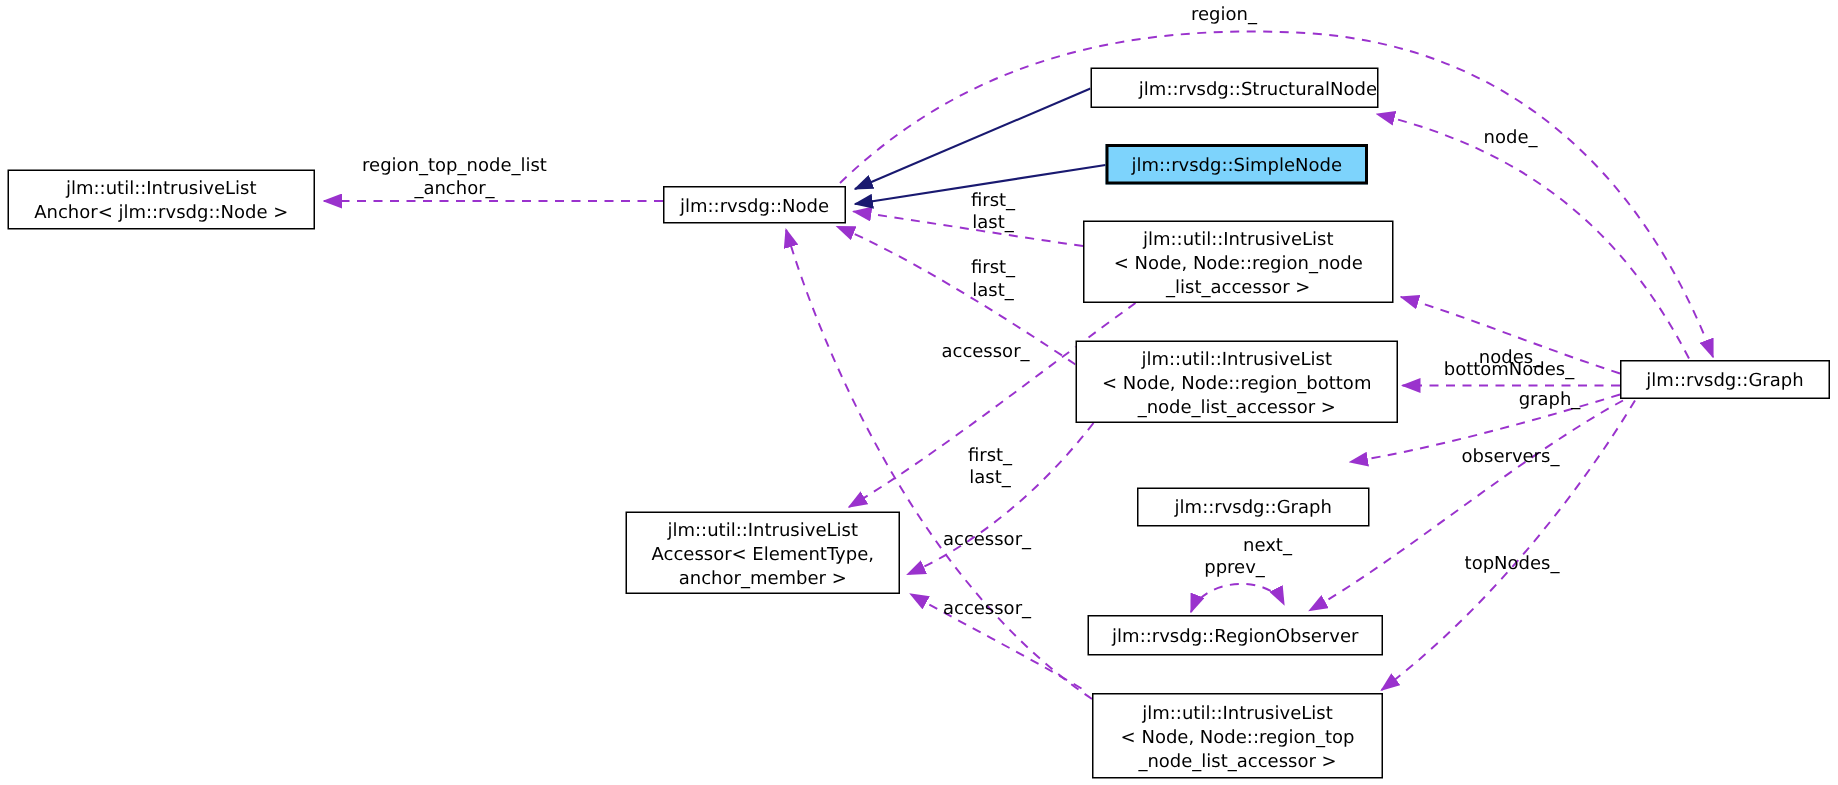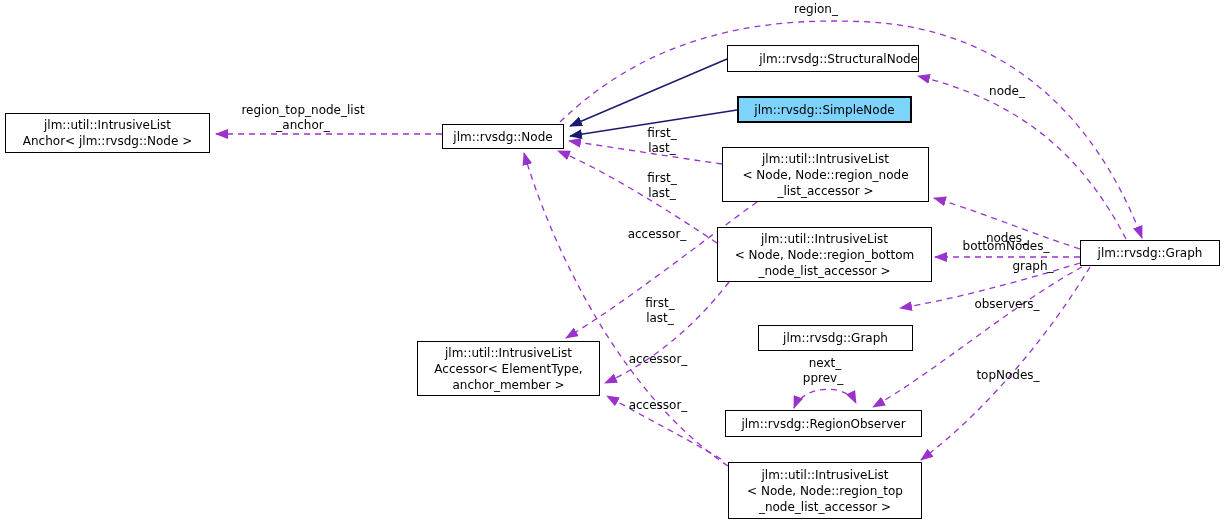--- a/index.html
+++ b/index.html
@@ -152,21 +152,21 @@
 
   <div class="elabel" style="left:660px;top:296px;">
     <div>first_</div>
     <div>last_</div>
   </div>
 
   <div class="elabel" style="left:1007px;top:297px;">observers_</div>
 
   <div class="elabel" style="left:658px;top:352px;">accessor_</div>
 
-  <div class="elabel" style="left:825px;top:356px;text-align:right;">next_</div>
+  <div class="elabel" style="left:845px;top:356px;text-align:right;">next_</div>
 
   <div class="elabel" style="left:823px;top:371px;">pprev_</div>
 
   <div class="elabel" style="left:1008px;top:368px;">topNodes_</div>
 
   <div class="elabel" style="left:658px;top:398px;">accessor_</div>
 
 </div>
 
 </body></html>

